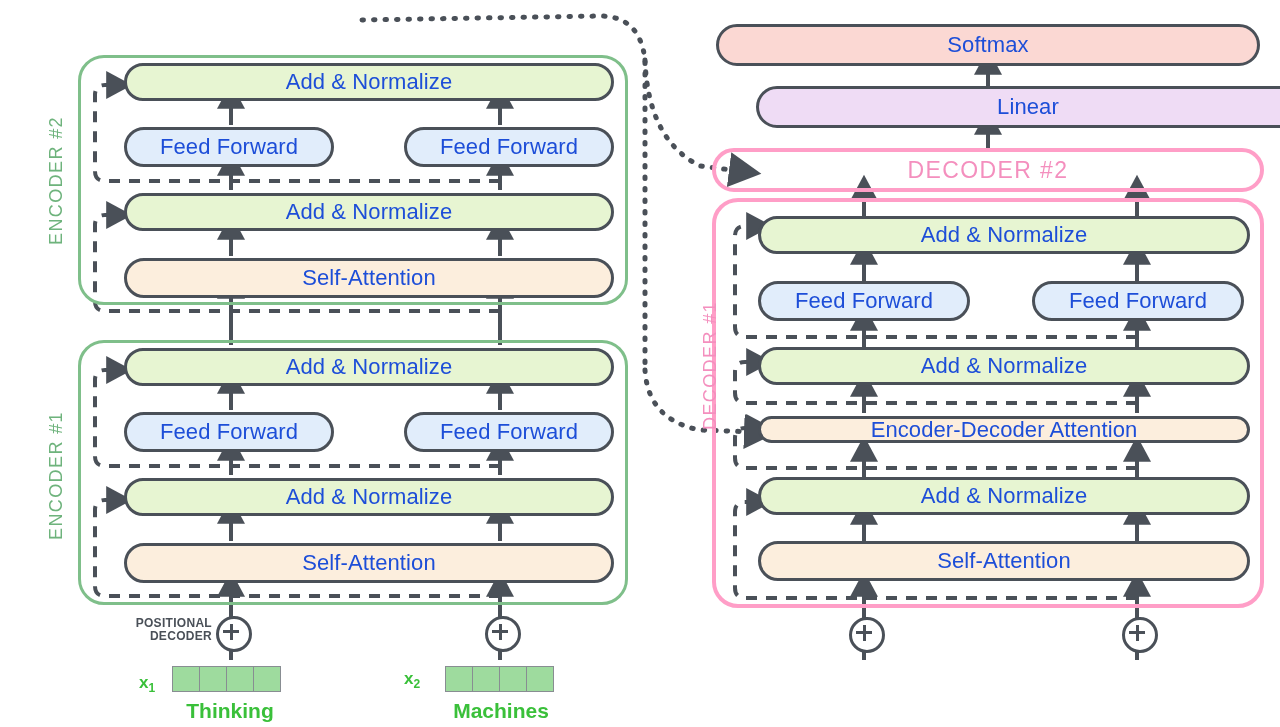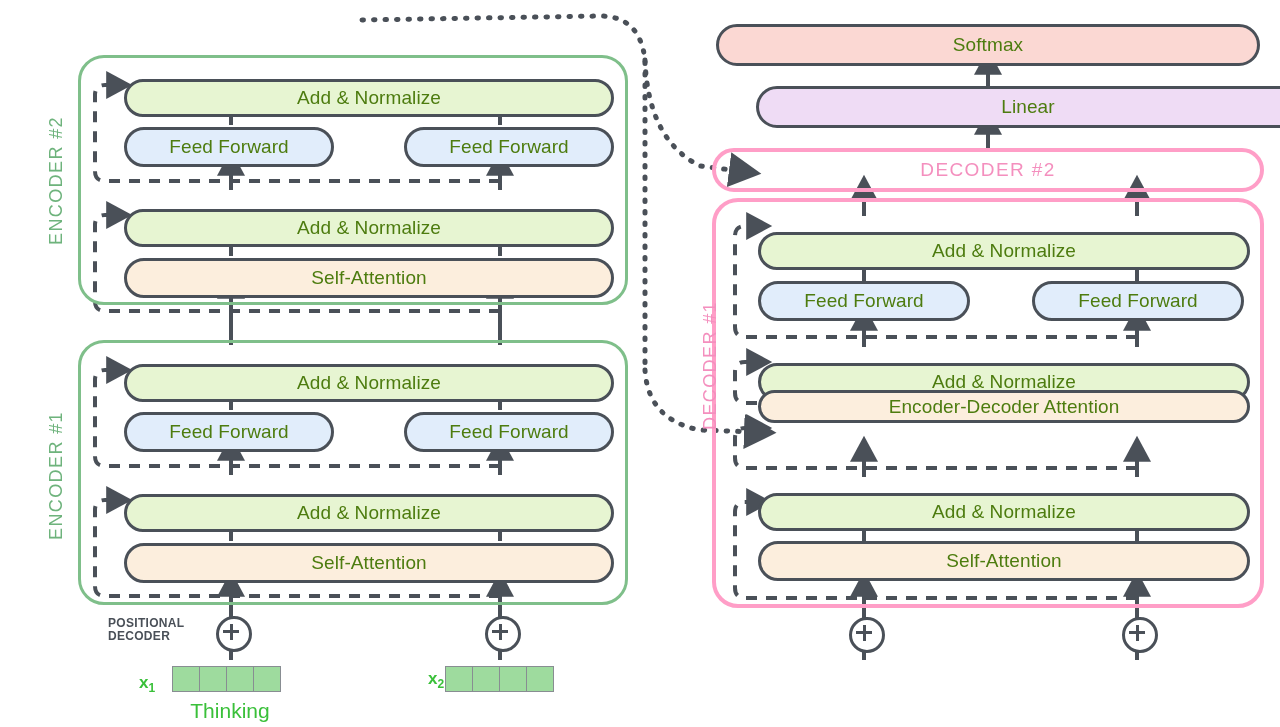--- a/index.html
+++ b/index.html
@@ -25,27 +25,27 @@
     pointer-events: none;
   }
   .node {
     position: absolute;
     box-sizing: border-box;
     border: 3px solid #4a5058;
     border-radius: 22px;
     display: flex;
     align-items: center;
     justify-content: center;
-    color: #4d7c0f;
-    font-size: 19px;
+    color: #1d4ed8;
+    font-size: 22px;
     letter-spacing: 0.1px;
     white-space: nowrap;
     z-index: 5;
   }
-  .node.green  { background: #e7f5d2; margin-top: 16px; }
+  .node.green  { background: #e7f5d2; }
   .node.blue   { background: #e1edfb; }
   .node.orange { background: #fceedd; text-align: center; }
   .node.softmax{ background: #fbd8d3; }
   .node.linear { background: #efdcf5; }
 
   .outer {
     position: absolute;
     box-sizing: border-box;
     border-radius: 26px;
     background: transparent;
@@ -65,34 +65,34 @@
   }
   .vlabel.enc { color: #6eb37c; }
   .vlabel.dec { color: #f48fbe; }
 
   .dec2-label {
     position: absolute;
     display: flex;
     align-items: center;
     justify-content: center;
     color: #f48fbe;
-    font-size: 19px;
+    font-size: 23px;
     letter-spacing: 1.4px;
     z-index: 5;
     pointer-events: none;
   }
 
   .pe-label {
     position: absolute;
     color: #4a5058;
     font-size: 12px;
     font-weight: bold;
     letter-spacing: 0.3px;
     line-height: 13px;
-    text-align: left;
+    text-align: right;
     z-index: 6;
   }
 
   .plus {
     position: absolute;
     width: 30px;
     height: 30px;
     border: 3px solid #4a5058;
     border-radius: 50%;
     background: #ffffff;
@@ -133,21 +133,21 @@
     font-size: 17px;
     font-weight: bold;
     z-index: 6;
   }
   .xlabel sub { font-size: 12px; }
 
   .word {
     position: absolute;
     color: #3ac03a;
     font-size: 21px;
-    font-weight: normal;
+    font-weight: bold;
     text-align: center;
     z-index: 6;
   }
 </style>
 </head>
 <body>
 
 <div id="stage">
 
   <svg id="svg-layer" viewBox="0 0 1280 727">
@@ -274,21 +274,21 @@
   <div class="vlabel dec" style="left:700px; top:430px;">DECODER #1</div>
 
   <div class="node green" style="left:758px; top:216px; width:492px; height:38px;">Add &amp; Normalize</div>
 
   <div class="node blue" style="left:758px; top:281px; width:212px; height:40px;">Feed Forward</div>
 
   <div class="node blue" style="left:1032px; top:281px; width:212px; height:40px;">Feed Forward</div>
 
   <div class="node green" style="left:758px; top:347px; width:492px; height:38px;">Add &amp; Normalize</div>
 
-  <div class="node orange" style="left:758px; top:390px; width:492px; height:33px;">Encoder-Decoder Attention</div>
+  <div class="node orange" style="left:758px; top:416px; width:492px; height:27px;">Encoder-Decoder Attention</div>
 
   <div class="node green" style="left:758px; top:477px; width:492px; height:38px;">Add &amp; Normalize</div>
 
   <div class="node orange" style="left:758px; top:541px; width:492px; height:40px;">Self-Attention</div>
 
   <div class="pe-label" style="left:108px; top:617px; width:104px;">
     <div>POSITIONAL</div>
     <div>DECODER</div>
   </div>
 
@@ -299,21 +299,22 @@
 
   <div class="xlabel" style="left:139px; top:673px;">x<sub>1</sub></div>
   <div class="embed" style="left:172px; top:666px;">
     <div class="cell"></div>
     <div class="cell"></div>
     <div class="cell"></div>
     <div class="cell"></div>
   </div>
   <div class="word" style="left:150px; top:699px; width:160px;">Thinking</div>
 
-  <div class="xlabel" style="left:428px; top:669px;text-align:right;">x<sub>2</sub></div>
+  <div class="xlabel" style="left:404px; top:669px;text-align:right;">x<sub>2</sub></div>
   <div class="embed" style="left:445px; top:666px;">
     <div class="cell"></div>
     <div class="cell"></div>
     <div class="cell"></div>
     <div class="cell"></div>
   </div>
+  <div class="word" style="left:421px; top:699px; width:160px;">Machines</div>
 
 </div>
 
 </body></html>

